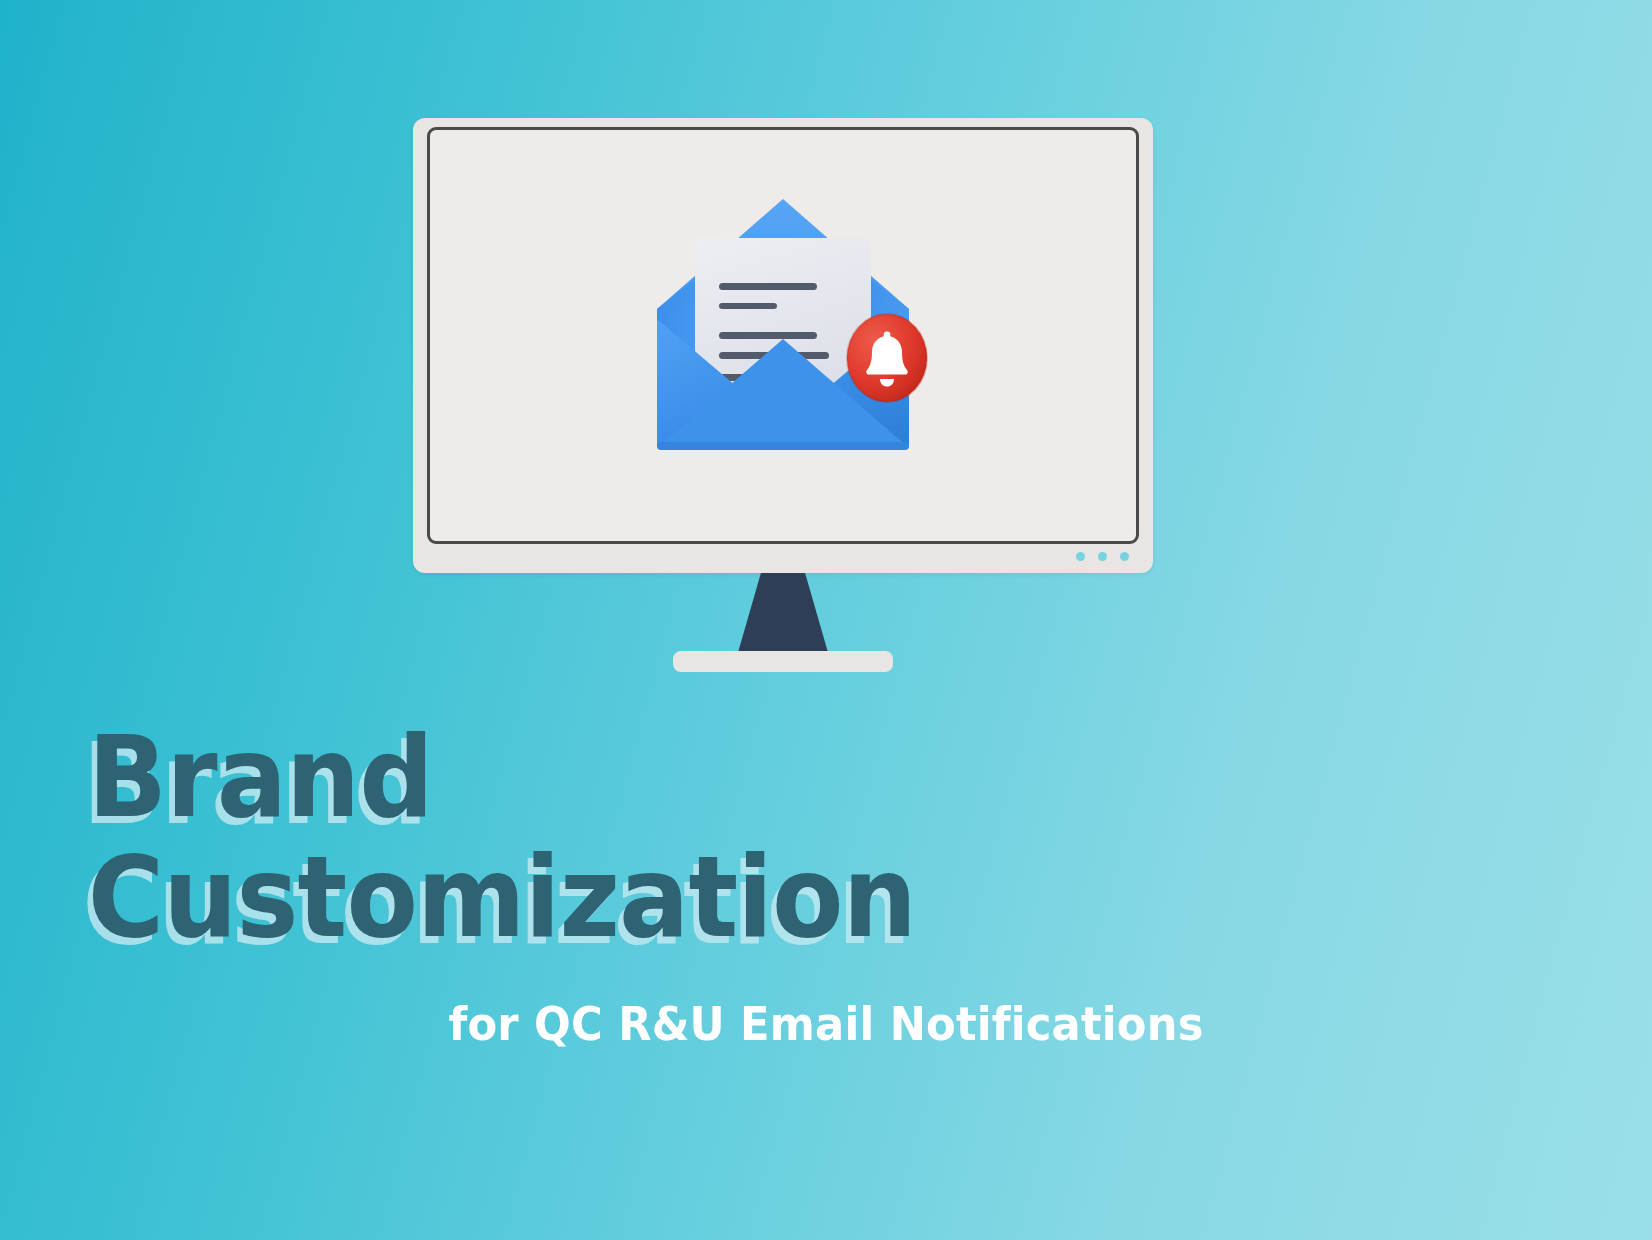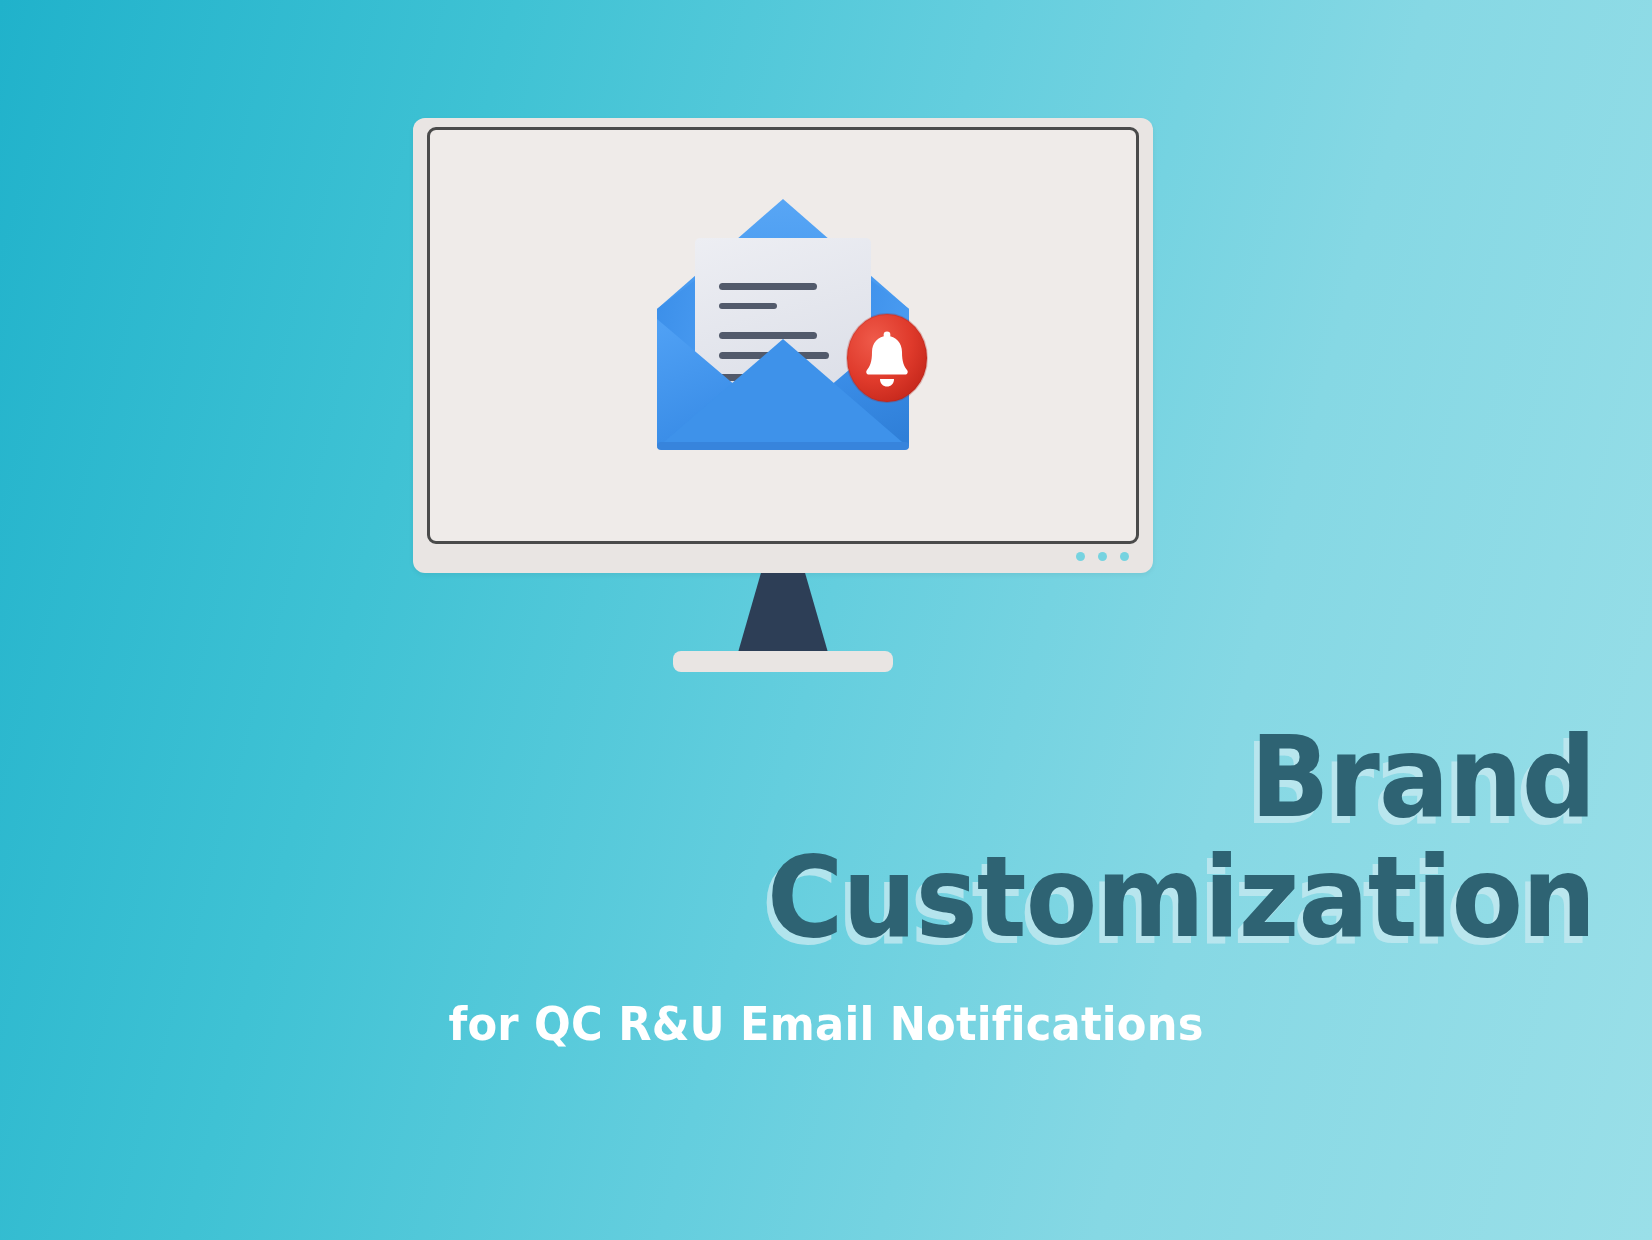--- a/index.html
+++ b/index.html
@@ -98,21 +98,21 @@
     height: 320px;
   }
   .env-svg { display: block; width: 100%; height: 100%; overflow: visible; }
 
   
   .title-block {
     position: absolute;
     left: 0;
     right: 0;
     top: 718px;
-    text-align: right;
+    text-align: left;
     margin-left: 31px;
   }
   .title {
     margin: 0;
     font-family: "DejaVu Sans", sans-serif;
     font-weight: 700;
     font-size: 112px;
     line-height: 1.07;
     letter-spacing: -1px;
     color: #2e6373;

